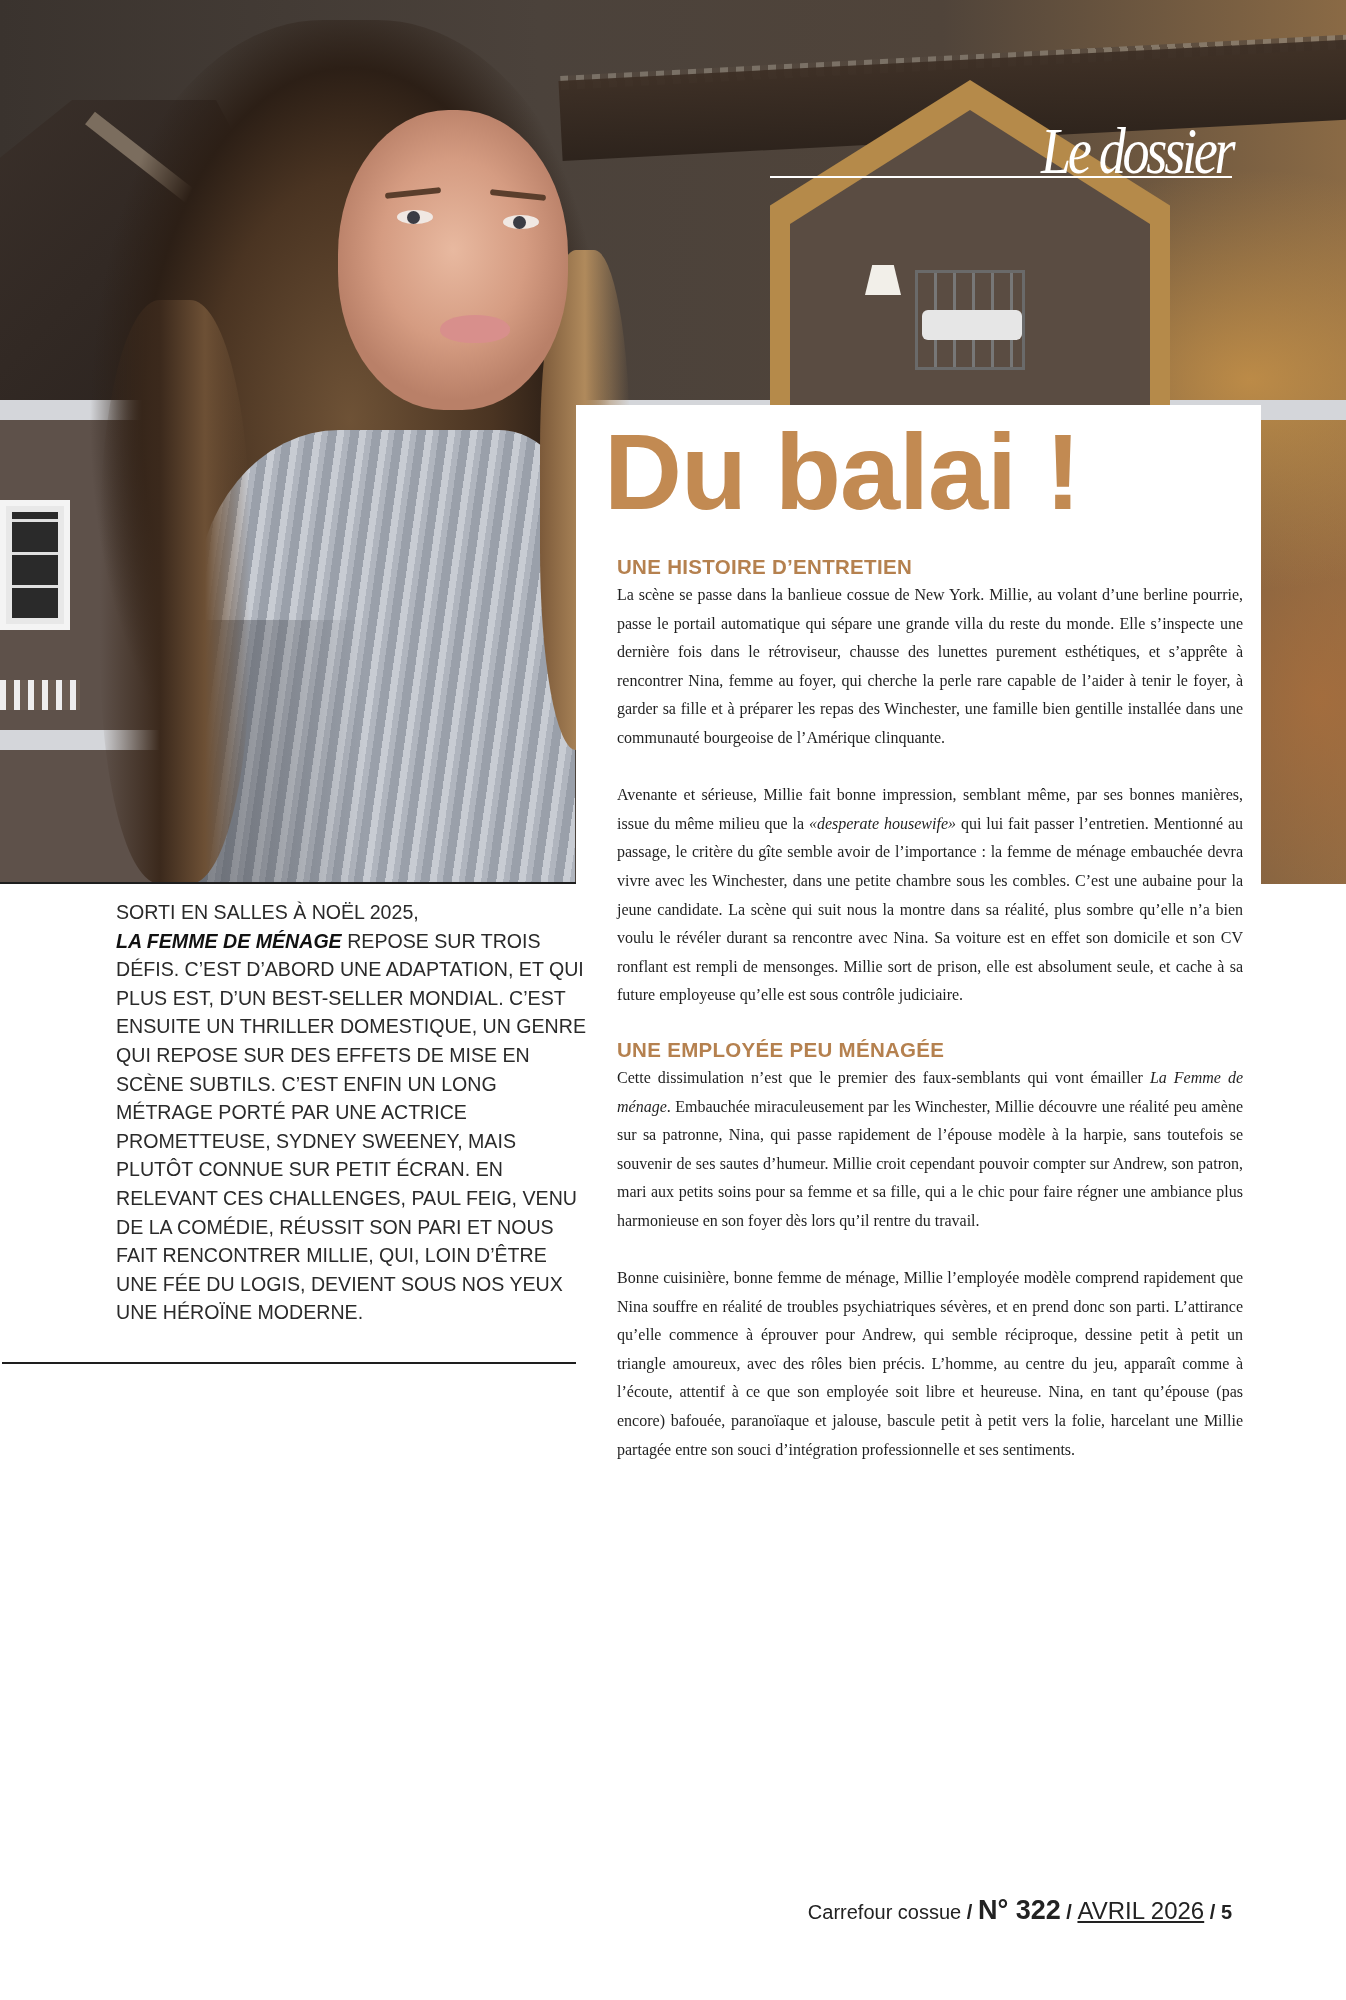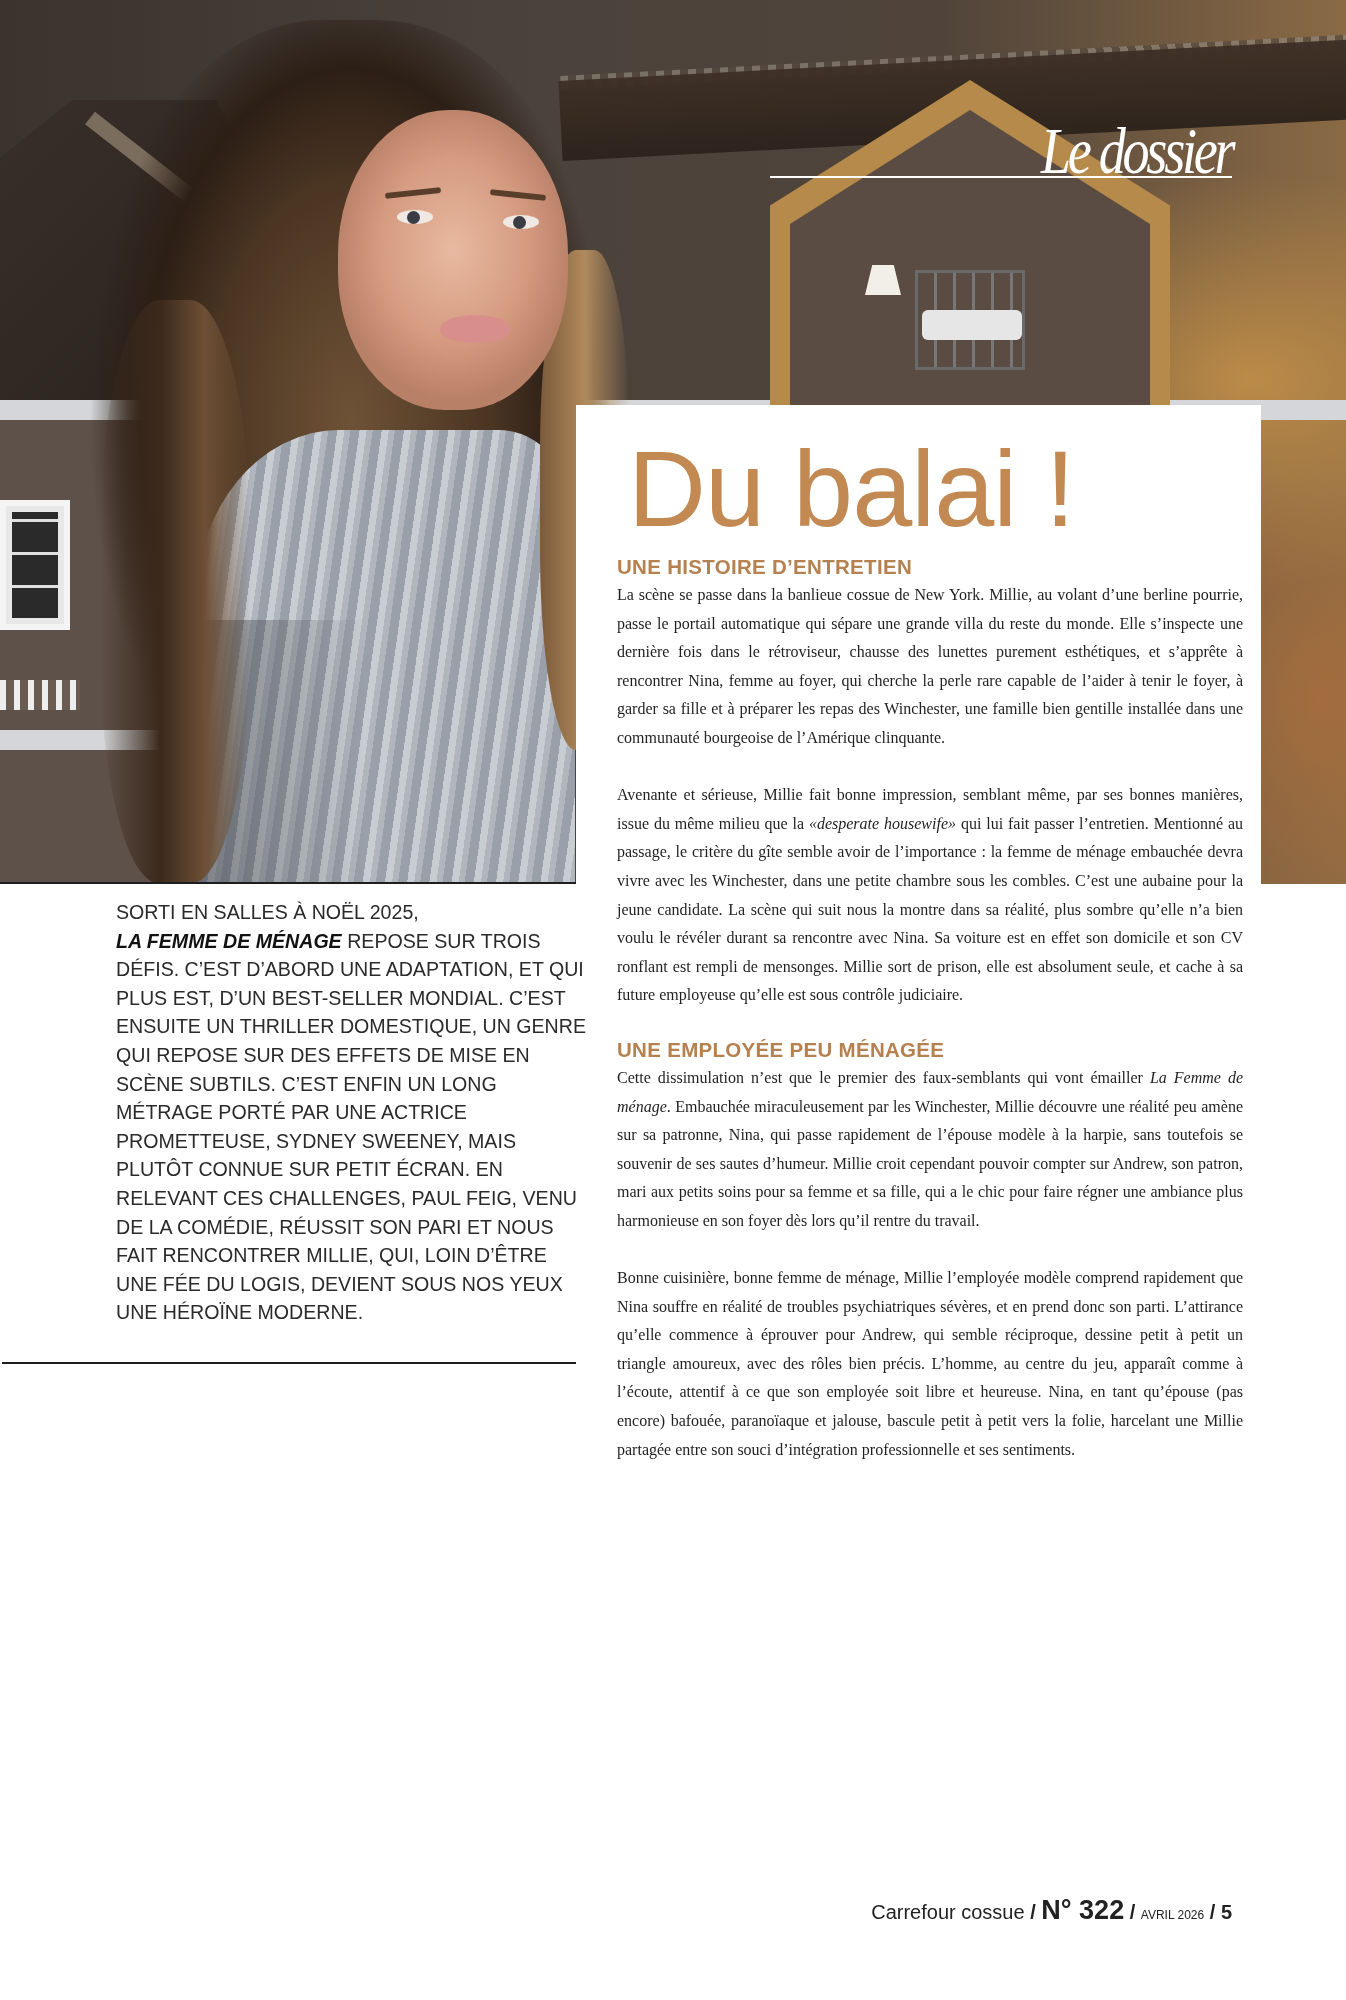--- a/index.html
+++ b/index.html
@@ -73,41 +73,41 @@
   .photo .bottom-rule { position: absolute; left: 0; top: 882px; width: 576px; height: 2px; background: #1e1e1e; }
 
   
   .rubric { position: absolute; left: 770px; top: 108px; width: 462px; height: 70px; }
   .rubric .rule { position: absolute; left: 0; bottom: 0; width: 462px; height: 2px; background: #ffffff; }
   .rubric .label { position: absolute; right: 0; bottom: -6px; font-family: "Liberation Serif", serif; font-style: italic;
     font-size: 66px; letter-spacing: -4px; color: #ffffff; line-height: 1; transform: scaleX(.82); transform-origin: right bottom; }
 
   
   .article-box { position: absolute; left: 576px; top: 405px; width: 685px; height: 1595px; background: #ffffff; }
-  .headline { position: absolute; left: 628px; top: 418px; font-family: "Liberation Sans", sans-serif; font-weight: 400;
-    font-size: 108px; letter-spacing: -1px; color: #C28A52; line-height: 1; margin-top: 17px; }
+  .headline { position: absolute; left: 604px; top: 418px; font-family: "Liberation Sans", sans-serif; font-weight: 700;
+    font-size: 108px; letter-spacing: -1px; color: #C28A52; line-height: 1; }
 
   .body-col { position: absolute; left: 606px; top: 553px; width: 626px; margin-left: 11px; }
   .section-h { font-family: "Liberation Sans", sans-serif; font-weight: 700; font-size: 20.5px; color: #B5814F; letter-spacing: .3px; line-height: 28px; }
   .para { font-family: "Liberation Serif", serif; font-size: 16px; line-height: 28.6px; color: #1f1f1f; text-align: justify; hyphens: manual; }
   .para em { font-style: italic; }
   .gap { height: 28.6px; }
   .gap-s { height: 26px; }
 
   
   .intro { position: absolute; left: 116px; top: 898px; width: 476px; text-align: left;
     font-family: "Liberation Sans", sans-serif; font-size: 19.6px; line-height: 28.6px; color: #2a2a2a; text-transform: uppercase; letter-spacing: 0; }
   .intro .title-em { font-weight: 700; font-style: italic; color: #111; }
   .intro-rule { position: absolute; left: 2px; top: 1362px; width: 574px; height: 2px; background: #1e1e1e; }
 
   
   .footer { position: absolute; right: 114px; top: 1895px; font-family: "Liberation Sans", sans-serif; font-size: 20px; color: #222; white-space: nowrap; }
   .footer .b { font-weight: 700; }
   .footer .issue { font-size: 27px; }
-  .footer .month { font-size: 12px; }
+  .footer .month { font-size: 24px; text-decoration: underline; }
 </style>
 </head>
 <body>
 
 <div class="photo">
   <div class="bg-wall"></div>
   <div class="beam-trim"></div>
   <div class="beam"></div>
   <div class="lh-body"></div>
   <div class="lh-roof"></div>

